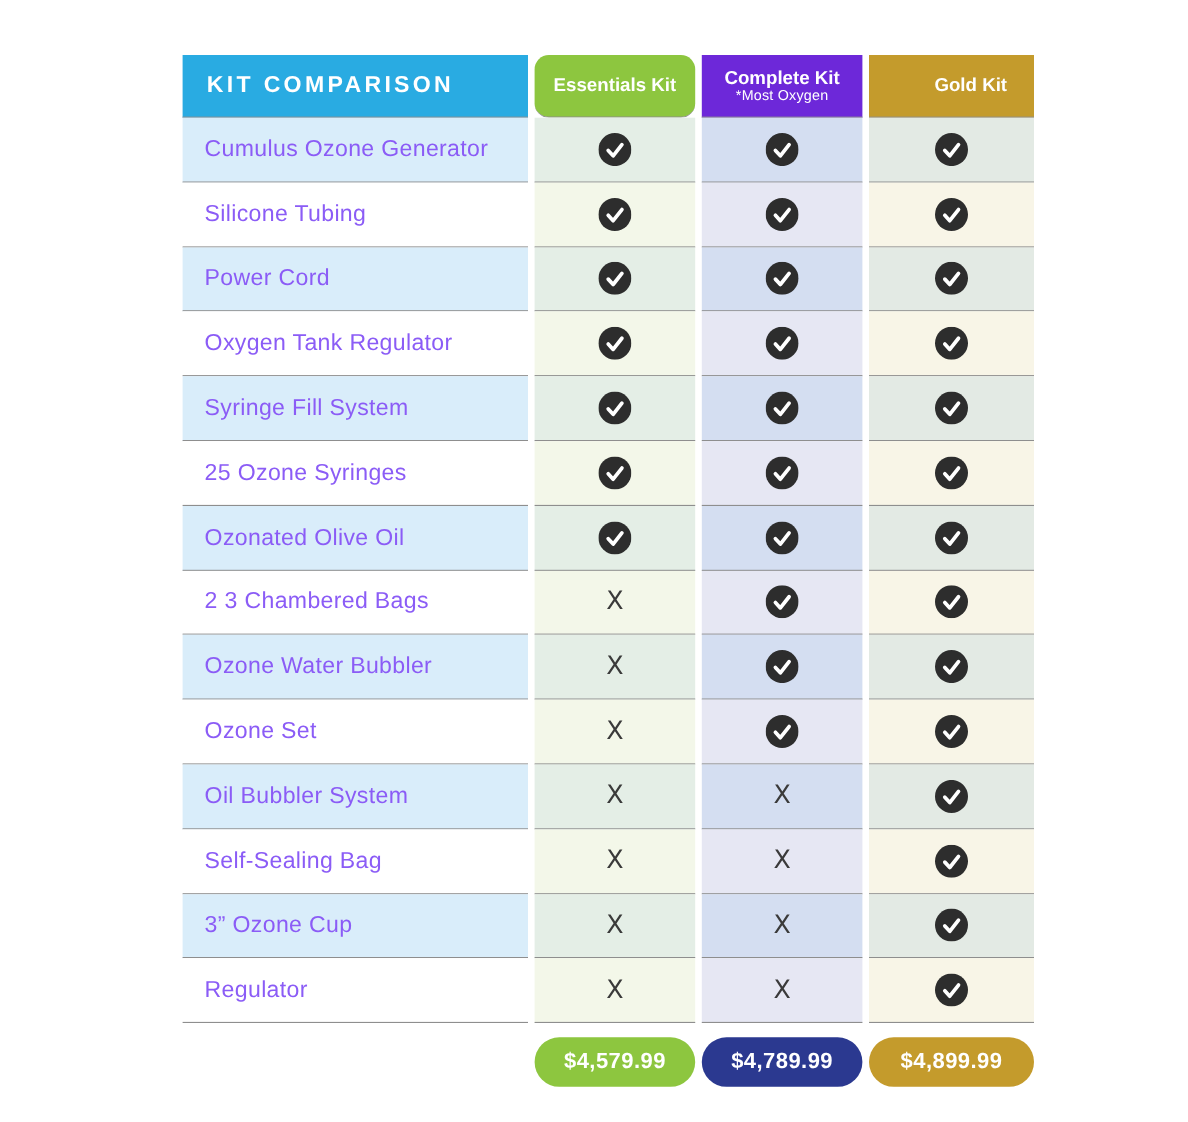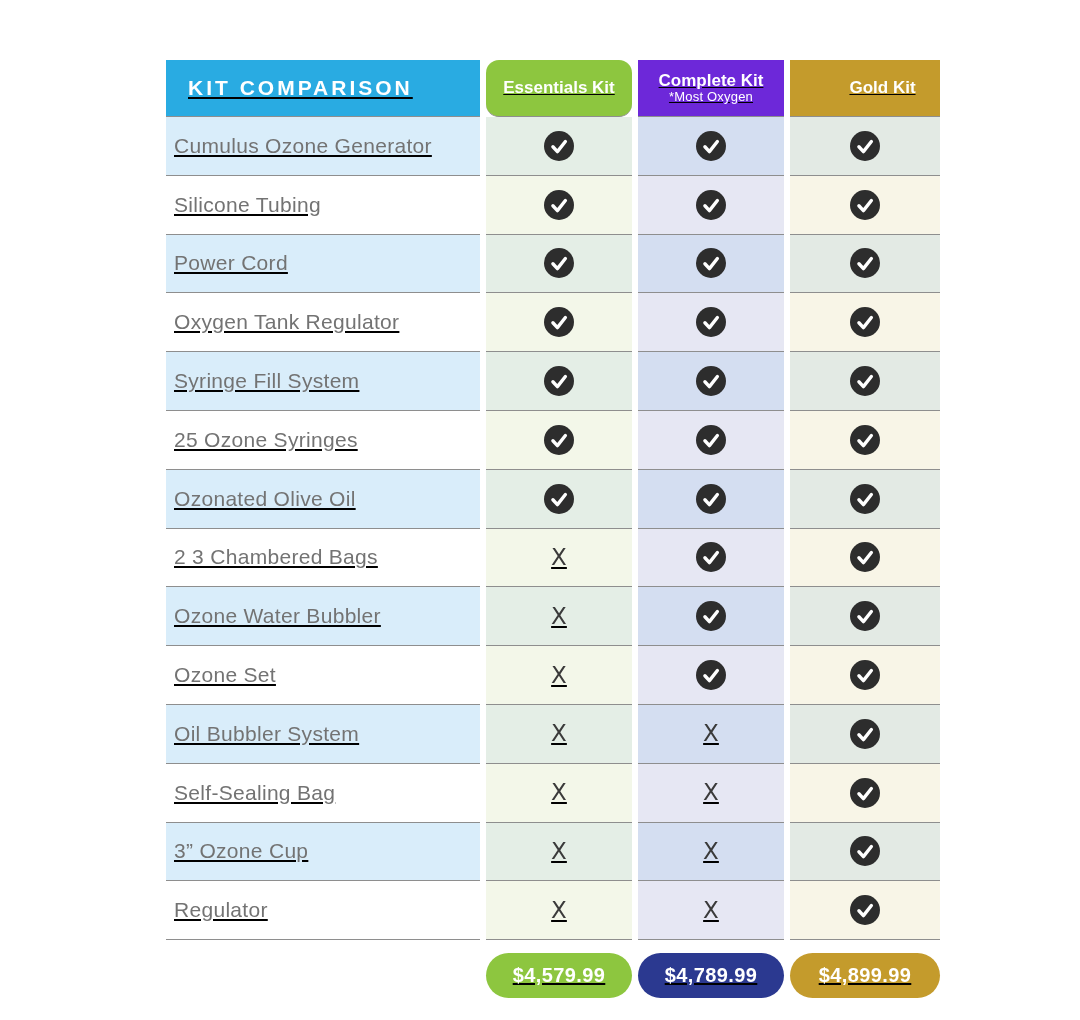--- a/index.html
+++ b/index.html
@@ -7,23 +7,22 @@
     padding: 0;
     background: #FFFFFF;
     width: 1080px;
     height: 1020px;
     font-family: "Liberation Sans", sans-serif;
     position: relative;
   }
   .table-wrap {
     position: absolute;
     left: 166px;
-    top: 60px;
+    top: 50px;
     width: 774px;
-    text-decoration: underline;
   }
   .grid {
     display: grid;
     grid-template-columns: 314px 146px 146px 150px;
     column-gap: 6px;
   }
   .hdr-row { grid-auto-rows: 57px; }
   .body-rows { grid-auto-rows: 58.8px; }
 
   .hdr-cell {
@@ -51,23 +50,23 @@
   .hdr-gold      { background: #C49B2C; padding-left: 35px; }
   .hdr-sub { font-size: 13px; font-weight: normal; letter-spacing: 0.2px; }
 
   .cell {
     border-bottom: 1.5px solid #8E8E8E;
     display: flex;
     align-items: center;
     box-sizing: border-box;
   }
   .name-cell {
-    padding-left: 8px;
+    padding-left: 20px;
     font-size: 21px;
-    color: #737373;
+    color: #8b5cf6;
     letter-spacing: 0.3px;
   }
   .icon-cell { justify-content: center; }
 
   
   .c1-odd  { background: #D9EDFA; }
   .c1-even { background: #FFFFFF; }
   .c2-odd  { background: #E4EEE6; }
   .c2-even { background: #F3F7E9; }
   .c3-odd  { background: #D4DEF1; }

